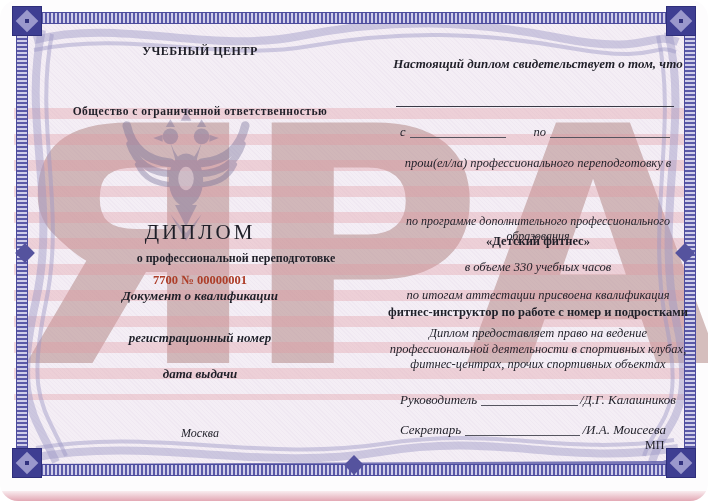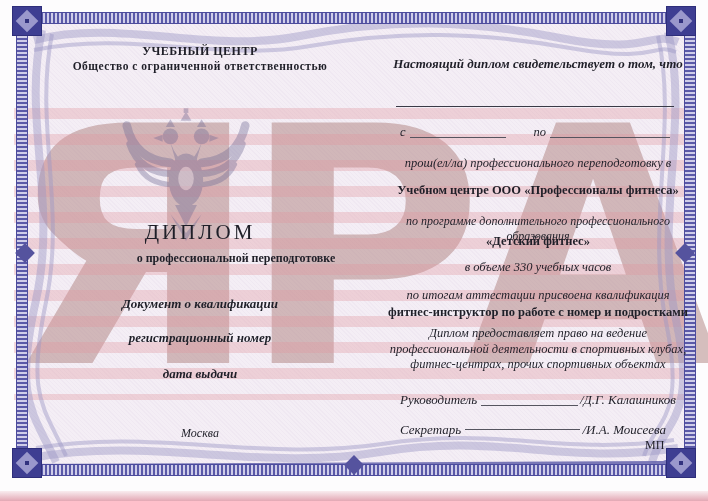--- a/index.html
+++ b/index.html
@@ -1,17 +1,17 @@
 <!DOCTYPE html>
 <html><head>
 <meta charset="utf-8">
 <style>
   html,body{margin:0;padding:0;background:#ffffff;}
   .stage{position:relative;width:708px;height:501px;background:#fdfcfd;overflow:hidden;
-         font-family:"Liberation Serif", serif;color:#1f1f28;}
+         font-family:"Liberation Serif", serif;color:#1f1f28;border-radius:18px;}
   .bottom-scan-strip{position:absolute;left:0;right:0;bottom:0;height:10px;
     background:linear-gradient(180deg, rgba(236,190,198,.25), #e3a8b4);}
   
   .inner{position:absolute;left:26px;top:22px;width:658px;height:442px;
     background:#f4eef5;
     background-image:repeating-linear-gradient(45deg, rgba(170,140,190,.06) 0 1px, transparent 1px 3px);}
   
   .wm{position:absolute;left:0;top:84px;width:708px;height:330px;display:flex;
       justify-content:center;align-items:center;z-index:2;pointer-events:none;}
   .wm span{font-family:"DejaVu Sans", sans-serif;font-weight:bold;
@@ -112,59 +112,59 @@
   <div class="corner tl"></div>
   <div class="corner tr"></div>
   <div class="corner bl"></div>
   <div class="corner br"></div>
   <div class="edge-diamond" style="left:18px;top:246px;"></div>
   <div class="edge-diamond" style="left:678px;top:246px;"></div>
   <div class="edge-diamond" style="left:347px;top:458px;"></div>
 
   <div class="txt col-left" style="top:44px;">
     <div class="header-line">УЧЕБНЫЙ  ЦЕНТР</div>
-    <div class="header-line" style="font-size:11.5px;">Общество с ограниченной ответственностью</div>
+    <div class="header-line" style="font-size:11.5px;margin-top:45px;">Общество с ограниченной ответственностью</div>
   </div>
 
   <div class="txt col-left title" style="top:220px;">ДИПЛОМ</div>
   <div class="txt col-left b fs12" style="top:251px;padding-left:36px;">о профессиональной переподготовке</div>
-  <div class="txt col-left bi fs13" style="top:296px;">Документ о квалификации</div>
+  <div class="txt col-left serial" style="top:273px;">7700 № 00000001</div>
+  <div class="txt col-left bi fs13" style="top:288px;">Документ о квалификации</div>
   <div class="txt col-left bi fs13" style="top:330px;">регистрационный номер</div>
   <div class="txt col-left bi fs13" style="top:366px;">дата  выдачи</div>
   <div class="txt col-left i fs12" style="top:426px;">Москва</div>
 
   <div class="txt col-right bi fs13" style="top:56px;">Настоящий диплом свидетельствует о том, что</div>
 
   <div class="txt" style="top:92px;left:396px;width:278px;">
     <div class="blank-line"></div>
   </div>
 
   <div class="txt row i fs125" style="top:125px;left:400px;width:272px;">
     <span>с</span>
     <div class="sigline" style="max-width:96px;"></div>
     <span style="margin-left:26px;">по</span>
     <div class="sigline"></div>
   </div>
 
   <div class="txt col-right i fs125" style="top:156px;">прош(ел/ла) профессионального переподготовку в</div>
-  <div class="txt col-right b fs125" style="top:183px;">Учебном центре ООО «Профессионалы фитнеса»</div>
   <div class="txt col-right i fs12" style="top:214px;font-style:italic;">по программе дополнительного профессионального образования</div>
   <div class="txt col-right b fs125" style="top:234px;">«Детский фитнес»</div>
   <div class="txt col-right i fs125" style="top:260px;">в объеме 330 учебных часов</div>
   <div class="txt col-right i fs125" style="top:288px;">по  итогам аттестации присвоена квалификация</div>
   <div class="txt col-right b fs125" style="top:305px;">фитнес-инструктор по работе с номер и подростками</div>
   <div class="txt col-right i fs125 rights" style="top:326px;">Диплом предоставляет право на ведение профессиональной деятельности в спортивных клубах, фитнес-центрах, прочих спортивных объектах</div>
 
   <div class="txt row i fs13" style="top:392px;left:400px;width:276px;">
     <span>Руководитель</span>
     <div class="sigline"></div>
     <span>/Д.Г. Калашников</span>
   </div>
 
-  <div class="txt row i fs13" style="top:422px;left:400px;width:266px;align-items:center;">
+  <div class="txt row i fs13" style="top:422px;left:400px;width:266px;">
     <span>Секретарь</span>
     <div class="sigline"></div>
     <span>/И.А. Моисеева</span>
   </div>
 
   <div class="txt fs12" style="top:438px;left:645px;">МП</div>
 
   <div class="bottom-scan-strip"></div>
 </div>
 

